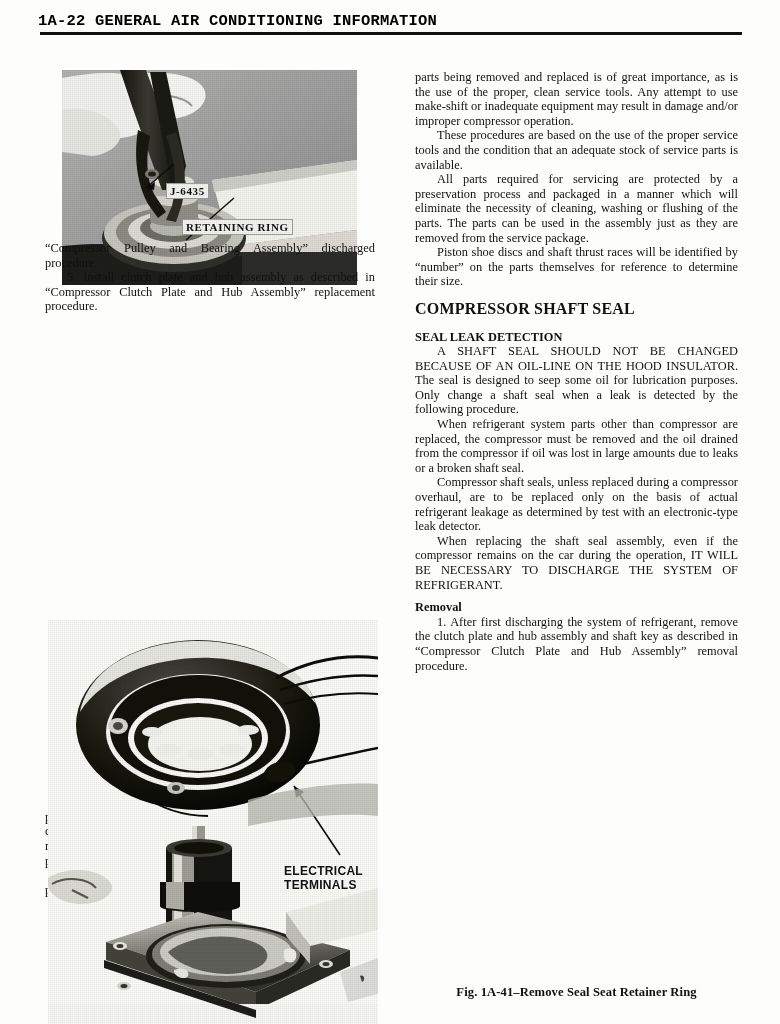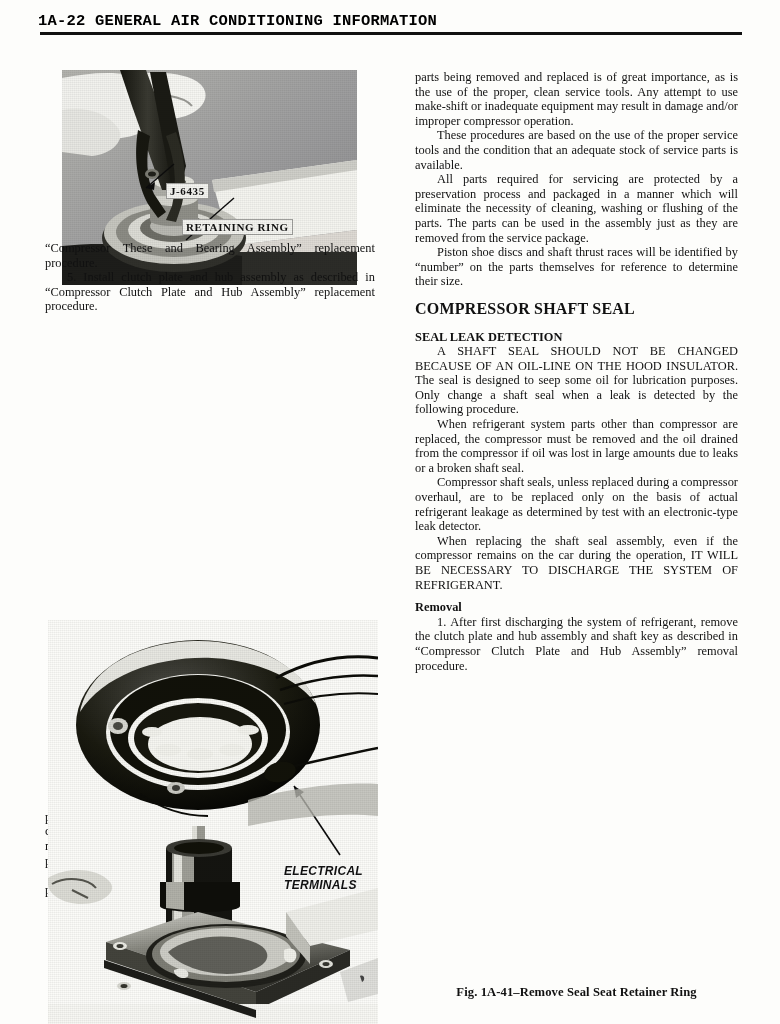--- a/index.html
+++ b/index.html
@@ -128,21 +128,20 @@
   }
   .ph-label.sans {
     font-family: "Liberation Sans", sans-serif;
     font-weight: bold;
     letter-spacing: 0.3px;
     border: none;
     background: transparent;
     font-size: 12px;
     line-height: 13px;
     text-shadow: 0 0 2px #fff, 0 0 3px #fff;
-    font-style: italic;
   }
 
   
   #fig-1a39-photo {
     left: 62px; top: 70px; width: 295px; height: 215px;
     background:
       radial-gradient(ellipse 120px 60px at 48% 88%, #f2f2ef 0%, #c9c9c4 40%, #6e6e68 75%, #2a2a27 100%),
       linear-gradient(120deg, #a9a9a4 0%, #98989a 45%, #8c8c8e 100%);
   }
 
@@ -224,21 +223,21 @@
     </svg>
 
     <div class="ph-label" style="left:104px; top:77px;">J-6435</div>
     <div class="ph-label" style="left:120px; top:113px;">RETAINING RING</div>
   </div>
 
   <div class="col" id="col-left">
 
     <div style="height:166px"></div>
     <div class="gap-m"></div>
-    <p class="body noindent">“Compressor These and Bearing Assembly” replacement procedure.</p>
+    <p class="body noindent">“Compressor Pulley and Bearing Assembly” discharged procedure.</p>
     <p class="body">5. Install clutch plate and hub assembly as described in “Compressor Clutch Plate and Hub Assembly” replacement procedure.</p>
 
     <div style="height:422px"></div>
     <p class="caption">Fig. 1A-40–Install Clutch Coil Housing</p>
     <div class="gap-l"></div>
     <p class="centered-head">COMPRESSOR REPAIR PROCEDURES</p>
     <div class="gap-m"></div>
     <p class="body">Service repair procedures to the compressor shaft seal, pressure relief valve and superheat switch, or disassembly of the compressor are considered “Major” since the refrigeration system must be completely discharged before proceeding because sealing parts of the compressor are being disassembled.</p>
     <p class="body">A clean workbench, preferably covered with a sheet of clean paper, orderliness in the work area and a place for all</p>
   </div>

